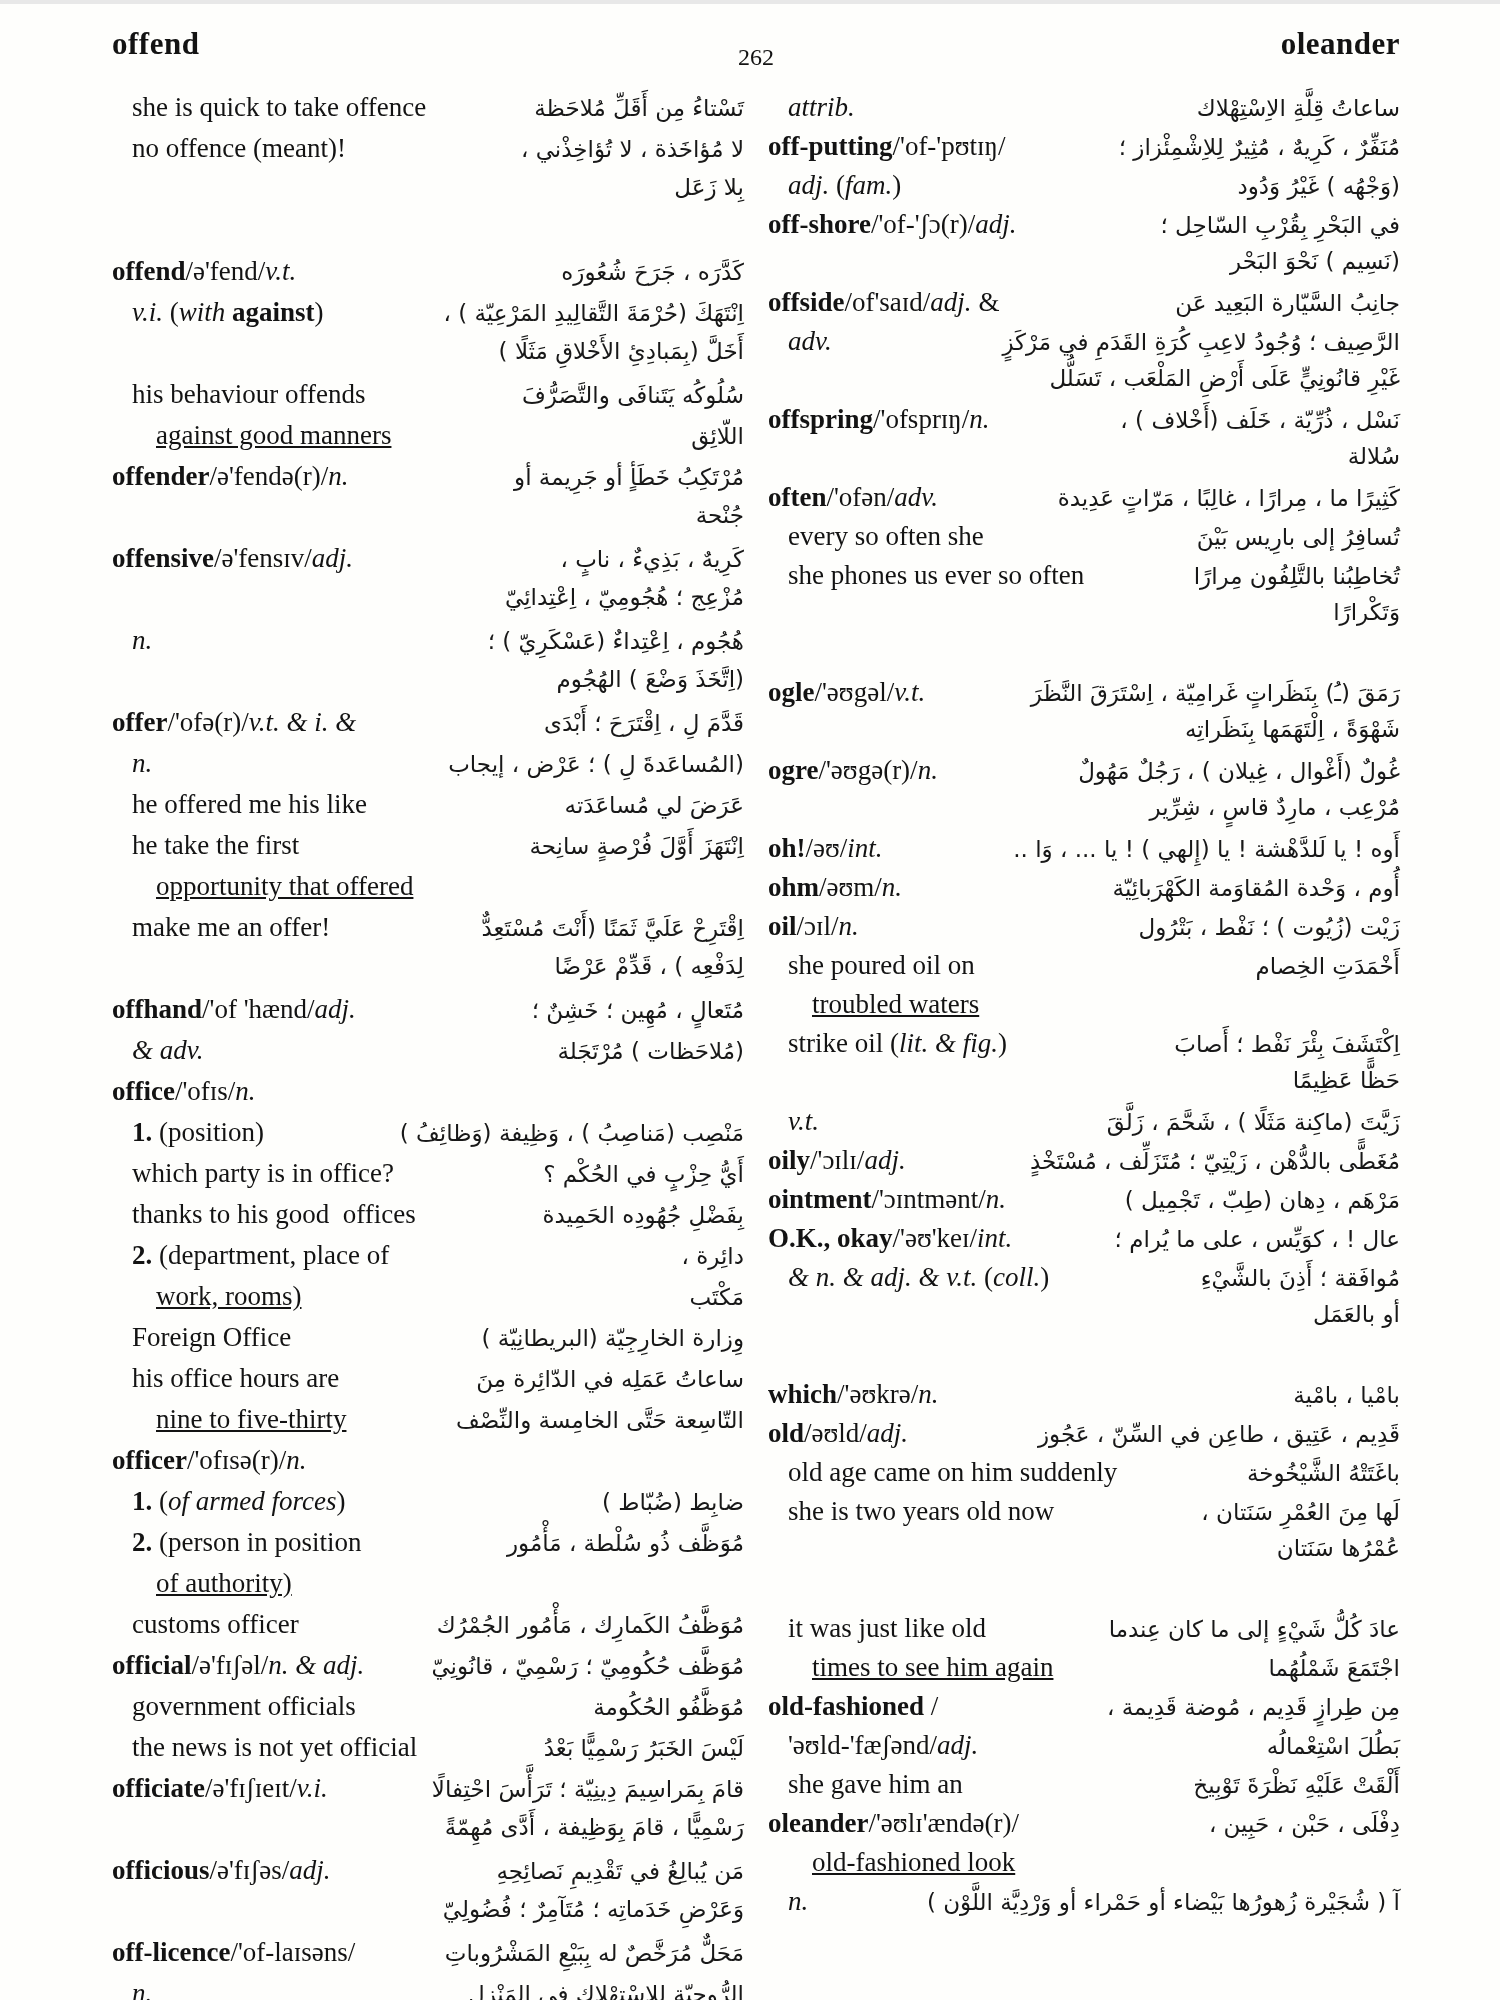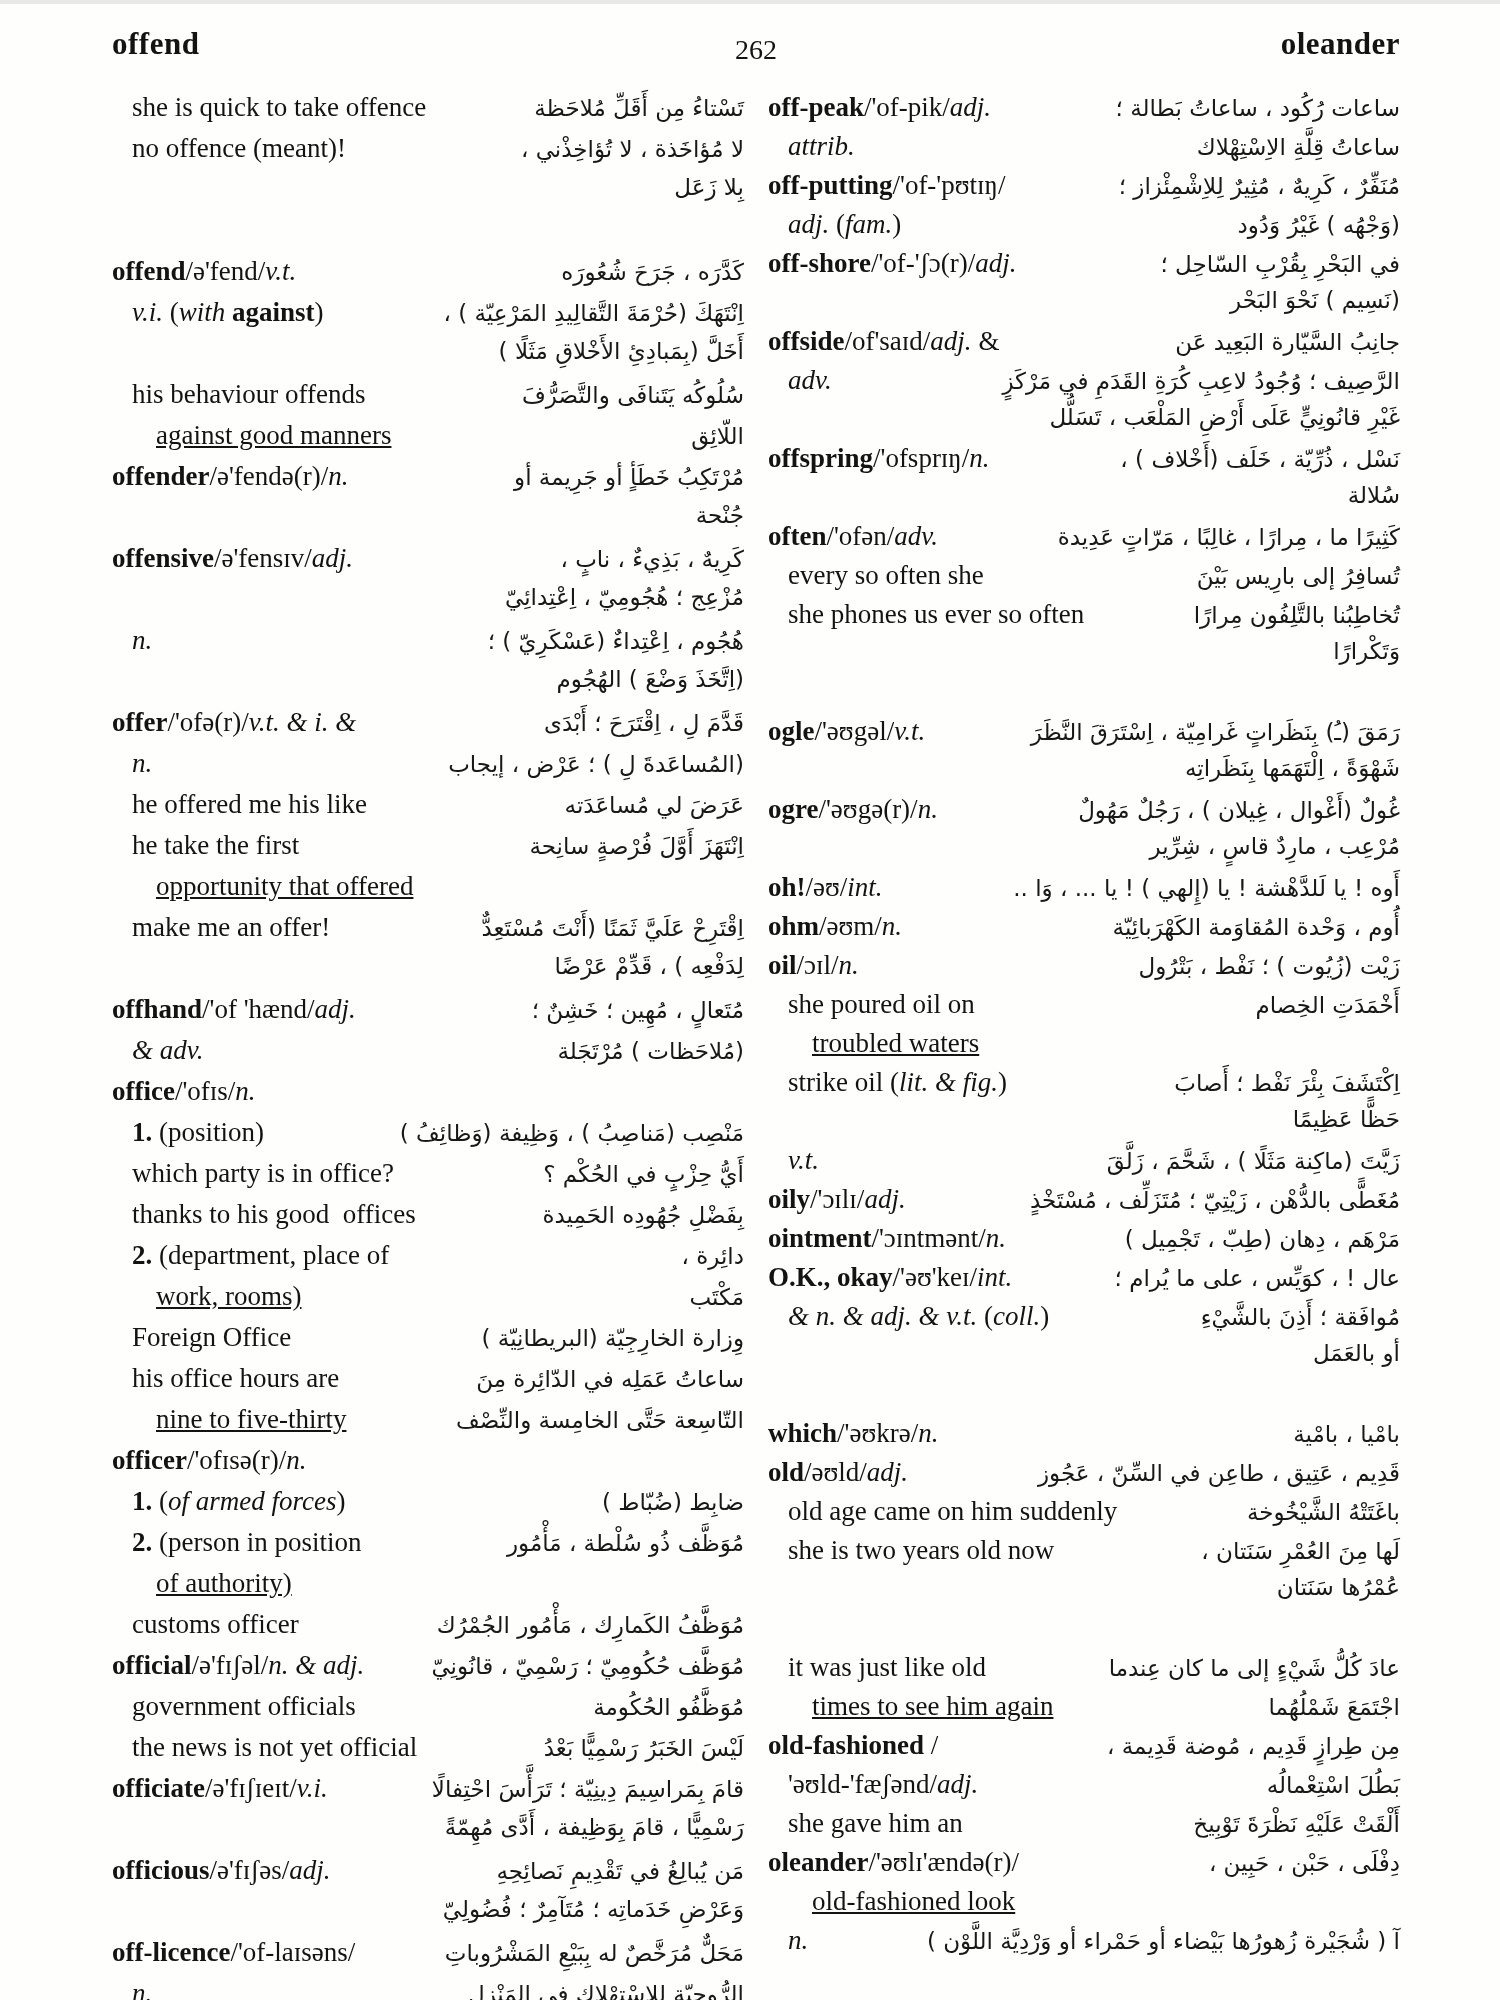--- a/index.html
+++ b/index.html
@@ -5,21 +5,21 @@
   html,body{margin:0;padding:0;background:#e8e8e8;}
   .page{
     position:relative;width:1500px;height:2000px;margin:4px auto;
     background:#fefefc;color:#131313;overflow:hidden;
     font-family:"Liberation Serif","DejaVu Serif",serif;
   }
   .hdr{position:absolute;top:22px;left:112px;right:100px;height:48px;}
   .guide{font-weight:bold;font-size:31px;letter-spacing:.5px;}
   .guide-r{position:absolute;right:0;top:0;}
   .guide-l{position:absolute;left:0;top:0;}
-  .pageno{position:absolute;left:50%;transform:translateX(-50%);top:8px;font-size:28px;}
+  .pageno{position:absolute;left:50%;transform:translateX(-50%);top:18px;font-size:24px;}
   .col{position:absolute;top:88px;width:632px;}
   #col-left{left:112px;}
   #col-right{left:768px;}
   .row{display:flex;justify-content:space-between;align-items:baseline;height:41px;}
   #col-right .row{height:39px;}
   .en{font-size:27px;white-space:pre;flex:0 0 auto;}
   .seg-b{font-weight:bold;}
   .seg-i{font-style:italic;}
   .ind1{padding-left:20px;}
   .ind2{padding-left:44px;text-decoration:underline;}
@@ -223,24 +223,20 @@
         <span class="en ind0"><span class="seg-b">off-licence</span><span class="seg-r">/'of-laɪsəns/</span></span>
         <span class="ar">مَحَلٌّ مُرَخَّصٌ له بِبَيْعِ المَشْرُوباتِ</span>
       </div>
       <div class="row">
         <span class="en ind1"><span class="seg-i">n.</span></span>
         <span class="ar">الرُّوحِيّة لِلاِسْتِهْلاكِ في المَنْزِل</span>
       </div>
     </div>
   <div class="col" id="col-right">
       <div class="row">
-        <span class="en ind0"><span class="seg-b">off-peak</span><span class="seg-r">/'of-pik/</span><span class="seg-i">adj.</span></span>
-        <span class="ar">ساعات رُكُود ، ساعاتُ بَطالة ؛</span>
-      </div>
-      <div class="row">
         <span class="en ind1"><span class="seg-i">attrib.</span></span>
         <span class="ar">ساعاتُ قِلَّةِ الاِسْتِهْلاك</span>
       </div>
       <div class="row">
         <span class="en ind0"><span class="seg-b">off-putting</span><span class="seg-r">/'of-'pʊtɪŋ/</span></span>
         <span class="ar">مُنَفِّرٌ ، كَرِيهٌ ، مُثِيرٌ لِلاِشْمِئْزاز ؛</span>
       </div>
       <div class="row">
         <span class="en ind1"><span class="seg-i">adj.</span><span class="seg-r"> (</span><span class="seg-i">fam.</span><span class="seg-r">)</span></span>
         <span class="ar">(وَجْهُه ) غَيْرُ وَدُود</span>

